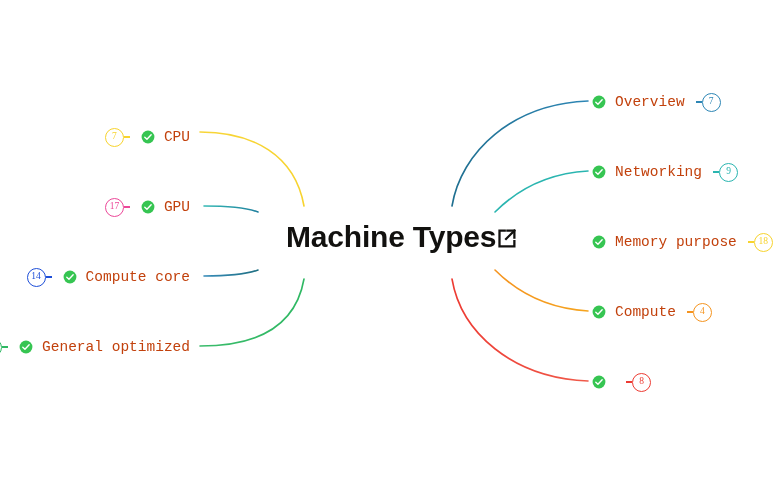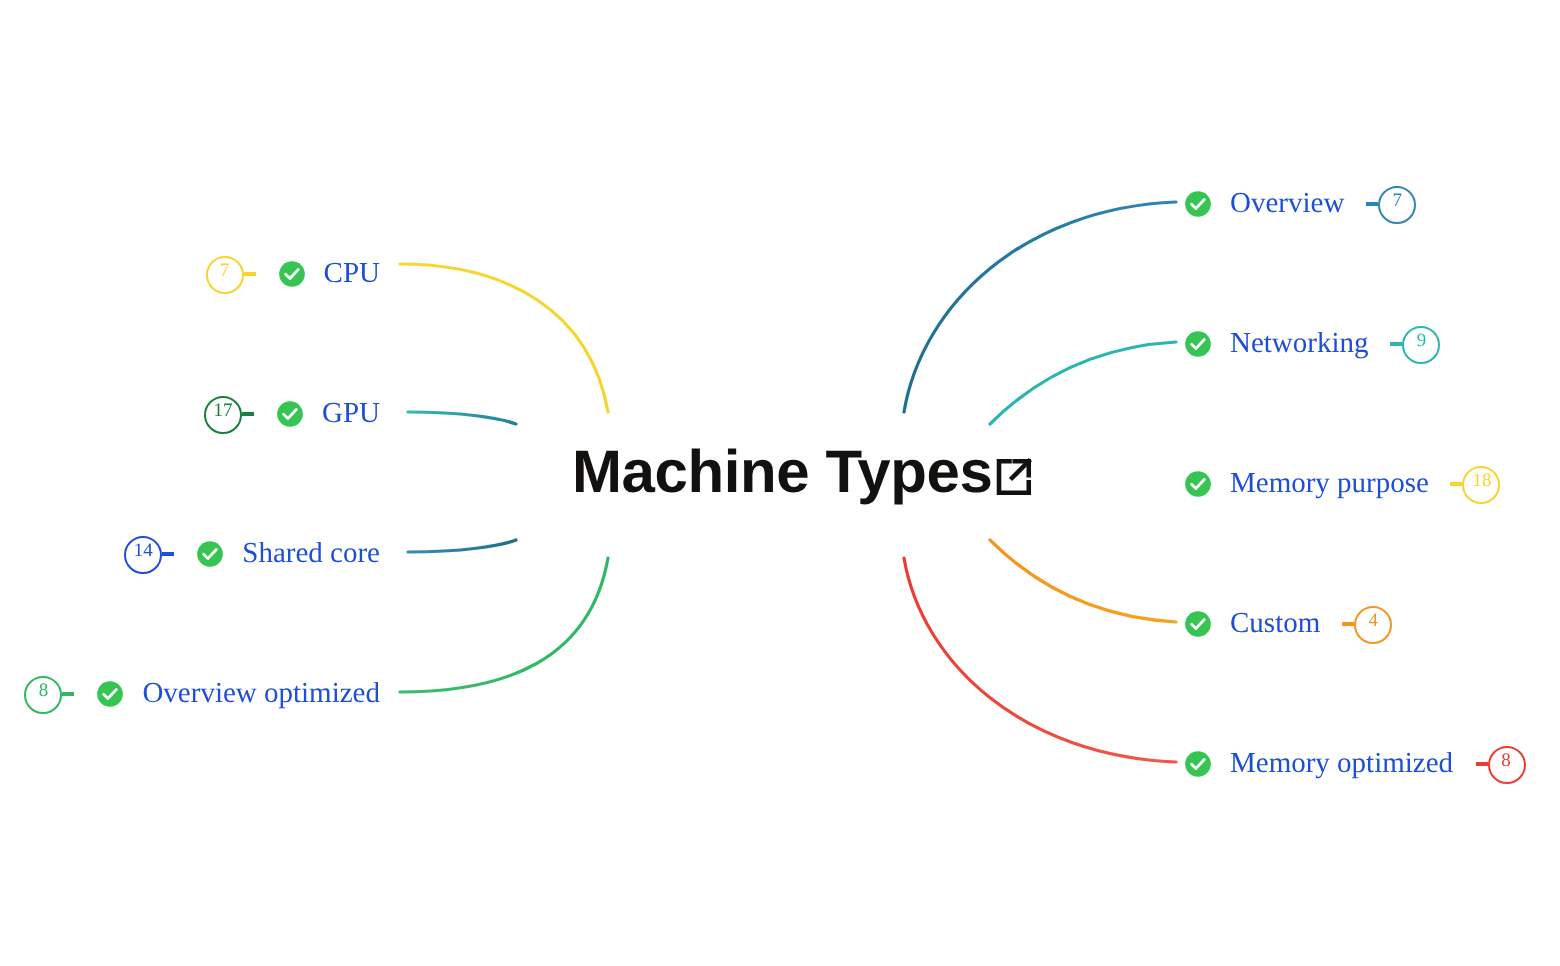--- a/index.html
+++ b/index.html
@@ -57,23 +57,23 @@
     position: absolute;
     display: flex;
     align-items: center;
     white-space: nowrap;
     height: 22px;
   }
   .node.left  { flex-direction: row; }
   .node.right { flex-direction: row; }
 
   .node-label {
-    font-family: Liberation Serif, serif;
+    font-family: Liberation Mono, monospace;
     font-size: 14.5px;
-    color: #1d4ed8;
+    color: #c2410c;
     line-height: 1;
   }
   .check-icon {
     display: block;
     width: 14px;
     height: 14px;
     flex: 0 0 auto;
   }
   
   .node.left .check-icon  { margin-right: 9px; }
@@ -183,53 +183,53 @@
       <span class="badge-stem"></span>
     </span>
     <svg class="check-icon" viewBox="0 0 24 24">
       <circle cx="12" cy="12" r="11" fill="#36c552"></circle>
       <path d="M6.5 12.3 L10.2 15.8 L17.4 8.2" fill="none" stroke="#ffffff" stroke-width="2.4" stroke-linecap="round" stroke-linejoin="round"></path>
     </svg>
     <span class="node-label">CPU</span>
   </div>
 
   <div class="node left" style="top:196px; left:0; width:190px; justify-content:flex-end;">
-    <span class="badge-wrap" style="color:#15803d">
+    <span class="badge-wrap" style="color:#ec4899">
       <span class="badge">17</span>
       <span class="badge-stem"></span>
     </span>
     <svg class="check-icon" viewBox="0 0 24 24">
       <circle cx="12" cy="12" r="11" fill="#36c552"></circle>
       <path d="M6.5 12.3 L10.2 15.8 L17.4 8.2" fill="none" stroke="#ffffff" stroke-width="2.4" stroke-linecap="round" stroke-linejoin="round"></path>
     </svg>
     <span class="node-label">GPU</span>
   </div>
 
   <div class="node left" style="top:266px; left:0; width:190px; justify-content:flex-end;">
     <span class="badge-wrap" style="color:#1d4ed8">
       <span class="badge">14</span>
       <span class="badge-stem"></span>
     </span>
     <svg class="check-icon" viewBox="0 0 24 24">
       <circle cx="12" cy="12" r="11" fill="#36c552"></circle>
       <path d="M6.5 12.3 L10.2 15.8 L17.4 8.2" fill="none" stroke="#ffffff" stroke-width="2.4" stroke-linecap="round" stroke-linejoin="round"></path>
     </svg>
-    <span class="node-label">Shared core</span>
+    <span class="node-label">Compute core</span>
   </div>
 
   <div class="node left" style="top:336px; left:0; width:190px; justify-content:flex-end;">
     <span class="badge-wrap" style="color:#2fb863">
       <span class="badge">8</span>
       <span class="badge-stem"></span>
     </span>
     <svg class="check-icon" viewBox="0 0 24 24">
       <circle cx="12" cy="12" r="11" fill="#36c552"></circle>
       <path d="M6.5 12.3 L10.2 15.8 L17.4 8.2" fill="none" stroke="#ffffff" stroke-width="2.4" stroke-linecap="round" stroke-linejoin="round"></path>
     </svg>
-    <span class="node-label">Overview optimized</span>
+    <span class="node-label">General optimized</span>
   </div>
 
   <div class="node right" style="top:91px; left:592px;">
     <svg class="check-icon" viewBox="0 0 24 24">
       <circle cx="12" cy="12" r="11" fill="#36c552"></circle>
       <path d="M6.5 12.3 L10.2 15.8 L17.4 8.2" fill="none" stroke="#ffffff" stroke-width="2.4" stroke-linecap="round" stroke-linejoin="round"></path>
     </svg>
     <span class="node-label">Overview</span>
     <span class="badge-wrap" style="color:#2d86b5">
       <span class="badge-stem"></span>
@@ -259,32 +259,31 @@
       <span class="badge-stem"></span>
       <span class="badge">18</span>
     </span>
   </div>
 
   <div class="node right" style="top:301px; left:592px;">
     <svg class="check-icon" viewBox="0 0 24 24">
       <circle cx="12" cy="12" r="11" fill="#36c552"></circle>
       <path d="M6.5 12.3 L10.2 15.8 L17.4 8.2" fill="none" stroke="#ffffff" stroke-width="2.4" stroke-linecap="round" stroke-linejoin="round"></path>
     </svg>
-    <span class="node-label">Custom</span>
+    <span class="node-label">Compute</span>
     <span class="badge-wrap" style="color:#f5941f">
       <span class="badge-stem"></span>
       <span class="badge">4</span>
     </span>
   </div>
 
   <div class="node right" style="top:371px; left:592px;">
     <svg class="check-icon" viewBox="0 0 24 24">
       <circle cx="12" cy="12" r="11" fill="#36c552"></circle>
       <path d="M6.5 12.3 L10.2 15.8 L17.4 8.2" fill="none" stroke="#ffffff" stroke-width="2.4" stroke-linecap="round" stroke-linejoin="round"></path>
     </svg>
-    <span class="node-label">Memory optimized</span>
     <span class="badge-wrap" style="color:#ed3b33">
       <span class="badge-stem"></span>
       <span class="badge">8</span>
     </span>
   </div>
 
 </div>
 
 </body></html>

